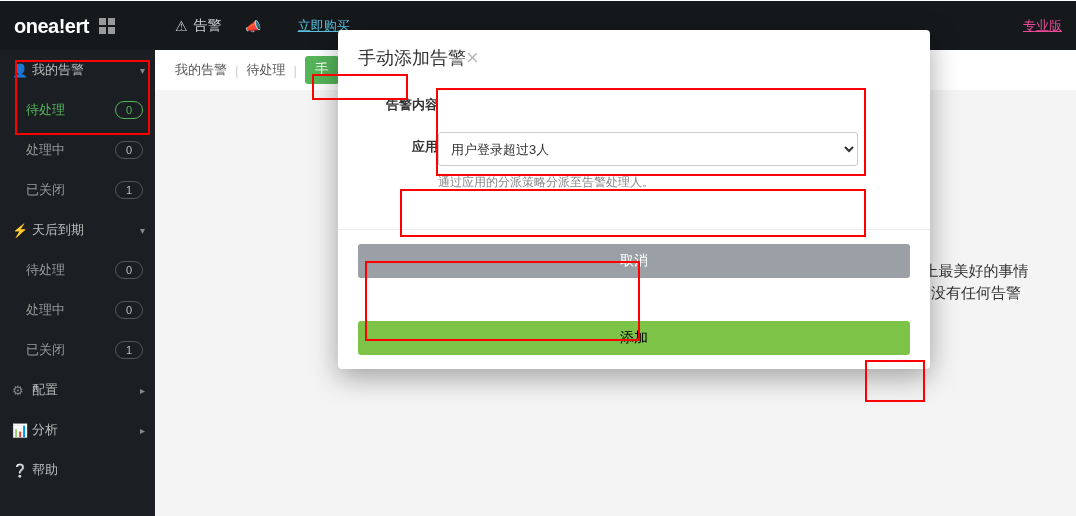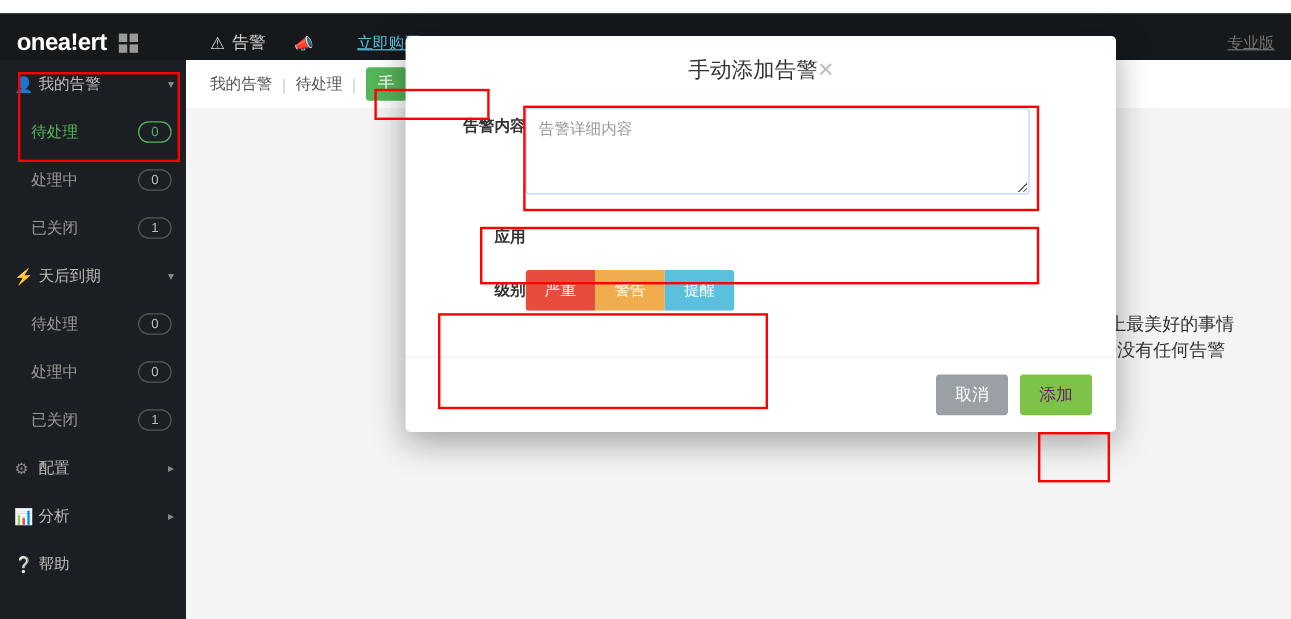--- a/index.html
+++ b/index.html
@@ -1,28 +1,28 @@
 <!DOCTYPE html>
 <html><head>
 <meta charset="utf-8">
 <style>
   * { box-sizing: border-box; margin: 0; padding: 0; }
   html, body { width: 1076px; height: 516px; font-family: "Helvetica Neue", Arial, "PingFang SC", "Microsoft YaHei", sans-serif; font-size: 13px; overflow: hidden; background: #fff; }
   .app { position: relative; width: 1076px; height: 516px; }
 
   
-  .topbar { position: absolute; left: 0; top: 11px; right: 0; height: 50px; background: #16191c; color: #d0d0d0; display: flex; align-items: center; padding: 0 14px; }
+  .topbar { position: absolute; left: 0; top: 1px; right: 0; height: 50px; background: #16191c; color: #d0d0d0; display: flex; align-items: center; padding: 0 14px; }
   .brand { font-size: 20px; font-weight: 600; color: #fff; letter-spacing: -0.5px; }
   .brand em { font-style: normal; color: #fff; }
   .apps-icon { margin-left: 10px; display: inline-flex; flex-wrap: wrap; width: 16px; height: 16px; gap: 2px; }
   .apps-icon span { width: 7px; height: 7px; background: #9a9a9a; }
   .top-alarm { margin-left: 60px; color: #d0d0d0; display: flex; align-items: center; gap: 6px; font-size: 14px; }
   .top-announce { margin-left: 24px; color: #f0ad4e; font-size: 13px; display: flex; align-items: center; gap: 4px; }
   .top-announce .buy { color: #5bc0de; text-decoration: underline; margin-left: 32px; }
-  .top-right { margin-left: auto; display: flex; align-items: center; gap: 18px; color: #737373; }
+  .top-right { margin-left: auto; display: flex; align-items: center; gap: 18px; color: #ec4899; }
   .top-right .pro { text-decoration: underline; }
 
   
   .sidebar { position: absolute; left: 0; top: 50px; bottom: 0; width: 155px; background: #1b1f23; color: #ccc; }
   .side-group { }
   .side-head { display: flex; align-items: center; height: 40px; padding: 0 12px; color: #bbb; font-size: 13px; position: relative; cursor: pointer; }
   .side-head .chev { position: absolute; right: 10px; font-size: 10px; color: #888; }
   .side-item { display: flex; align-items: center; justify-content: space-between; height: 40px; padding: 0 12px 0 26px; color: #999; font-size: 13px; cursor: pointer; }
   .side-item.active { color: #55b559; }
   .side-item .count { min-width: 28px; height: 18px; border: 1px solid #555; border-radius: 9px; display: inline-flex; align-items: center; justify-content: center; font-size: 11px; padding: 0 8px; color: #bbb; }
@@ -32,40 +32,40 @@
   
   .content { position: absolute; left: 155px; top: 50px; right: 0; bottom: 0; background: #f4f4f4; }
   .crumb { background: #fff; height: 40px; display: flex; align-items: center; gap: 8px; padding: 0 20px; color: #555; font-size: 13px; }
   .crumb .sep { color: #ccc; }
   .crumb .btn { background: #55b559; color: #fff; padding: 5px 10px; border-radius: 3px; }
   .placeholder-block { position: absolute; right: 30px; top: 210px; width: 170px; color: #333; font-size: 15px; text-align: center; line-height: 22px; }
 
   
   .backdrop { position: absolute; inset: 0; }
   .modal { position: absolute; left: 338px; top: 30px; width: 592px; background: #fff; border-radius: 4px; box-shadow: 0 8px 28px rgba(0,0,0,.35); }
-  .modal-head { padding: 16px 20px 10px; display: flex; align-items: center; justify-content: center; }
+  .modal-head { padding: 16px 20px 10px; display: flex; align-items: center; justify-content: flex-start; }
   .modal-title { font-size: 18px; font-weight: 500; color: #333; }
   .modal-close { color: #bbb; font-size: 22px; cursor: pointer; line-height: 1; }
   .modal-body { padding: 10px 30px 20px 30px; }
   .form-row { display: flex; margin-bottom: 18px; align-items: flex-start; }
   .form-label { width: 70px; text-align: right; padding-top: 6px; color: #333; font-weight: 600; font-size: 13px; }
   .form-ctrl { flex: 1; }
   textarea.form-input { width: 420px; height: 72px; border: 1px solid #b8d4ff; border-radius: 3px; padding: 8px 10px; font-family: inherit; font-size: 13px; resize: both; color: #333; }
   textarea.form-input::placeholder { color: #999; }
   select.form-select { width: 420px; height: 34px; border: 1px solid #ccc; border-radius: 3px; padding: 0 8px; font-size: 13px; background: #fff; color: #333; }
   .help-text { margin-top: 8px; color: #888; font-size: 12px; }
   .level-group { display: inline-flex; border-radius: 3px; overflow: hidden; }
   .level-btn { padding: 8px 16px; color: #fff; font-size: 13px; cursor: pointer; border: none; }
   .lv-critical { background: #e74c3c; }
   .lv-warning  { background: #f0ad4e; }
   .lv-info     { background: #5bc0de; }
-  .modal-foot { border-top: 1px solid #eee; padding: 14px 20px; display: flex; justify-content: flex-end; gap: 10px; }
+  .modal-foot { border-top: 1px solid #eee; padding: 14px 20px; display: flex; justify-content: flex-end; gap: 22px; flex-direction: column; }
   .btn { border: none; border-radius: 3px; padding: 8px 16px; font-size: 14px; cursor: pointer; }
   .btn-cancel { background: #9aa0a6; color: #fff; }
-  .btn-primary { background: #7cc348; color: #701a75; }
+  .btn-primary { background: #7cc348; color: #000000; margin-top: 21px; }
 
   
   .hi { position: absolute; border: 2px solid #f00; pointer-events: none; }
 </style>
 </head>
 <body>
 
 <div class="app">
 
   <div class="topbar">
@@ -164,35 +164,28 @@
 
   <div class="backdrop"></div>
   <div class="modal">
     <div class="modal-head">
       <div class="modal-title">手动添加告警</div>
       <div class="modal-close">×</div>
     </div>
     <div class="modal-body">
       <div class="form-row">
         <div class="form-label">告警内容</div>
-        <div class="form-ctrl">
-          <textarea class="form-input" placeholder="告警详细内容" style=""></textarea>
-        </div>
       </div>
       <div class="form-row">
         <div class="form-label">应用</div>
-      </div>
-      <div class="form-row" style="align-items:center;">
-        <div class="form-label" style="padding-top:0;">级别</div>
         <div class="form-ctrl">
-          <div class="level-group">
-            <button class="level-btn lv-critical">严重</button>
-            <button class="level-btn lv-warning">警告</button>
-            <button class="level-btn lv-info">提醒</button>
-          </div>
+          <select class="form-select">
+            <option>用户登录超过3人</option>
+          </select>
+          <div class="help-text">通过应用的分派策略分派至告警处理人。</div>
         </div>
       </div>
     </div>
     <div class="modal-foot">
       <button class="btn btn-cancel">取消</button>
       <button class="btn btn-primary">添加</button>
     </div>
   </div>
 
   <div class="hi" style="left:15px;  top:60px;  width:135px; height:75px;"></div>

